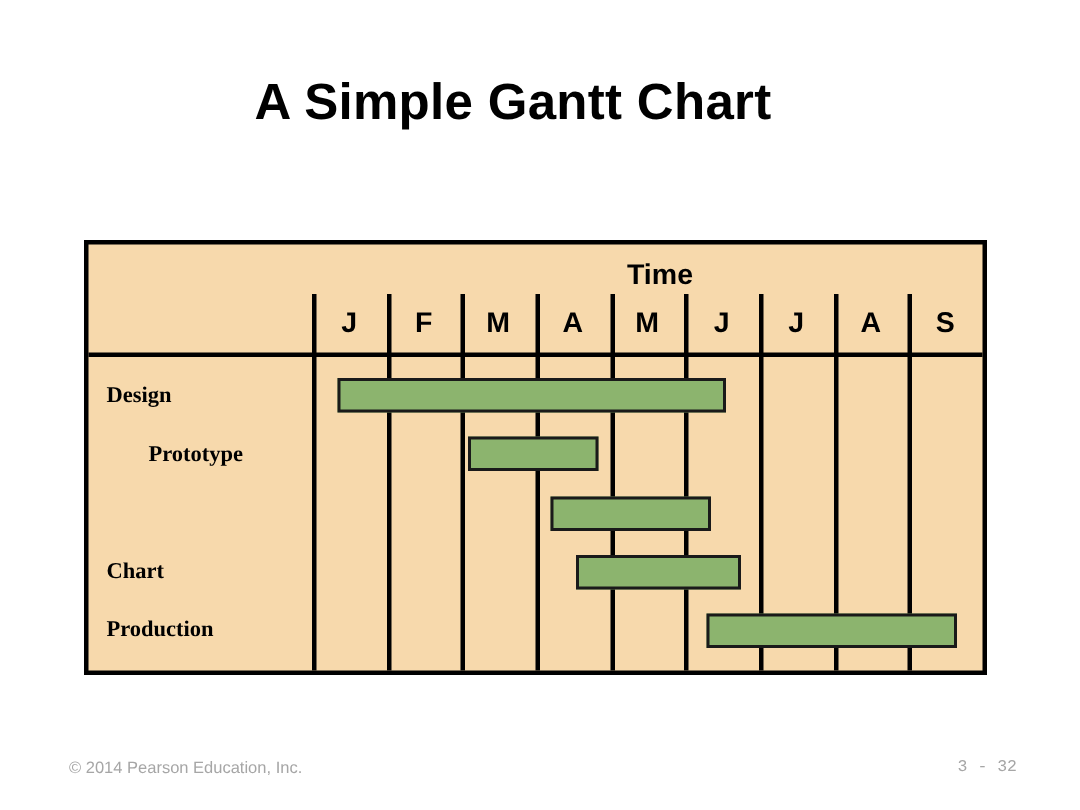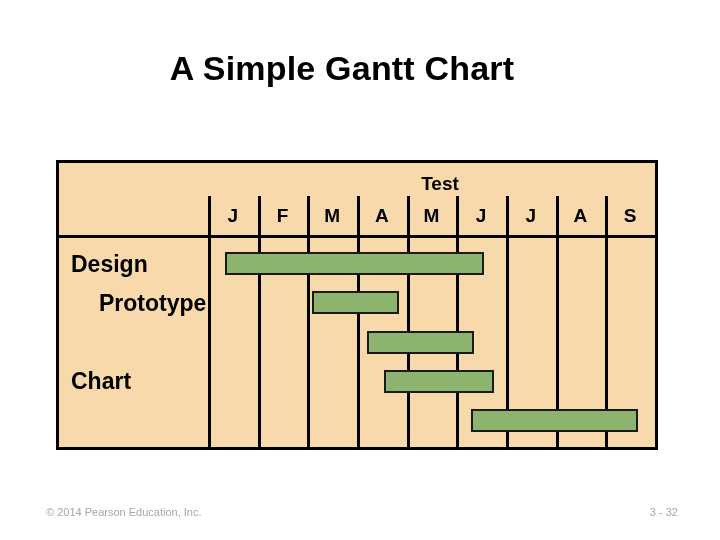--- a/index.html
+++ b/index.html
@@ -107,25 +107,26 @@
     width: 3px;
     height: 209px;
     background: #000000;
   }
 
   
   .task-label {
     position: absolute;
     left: 12px;
     width: 145px;
-    font-size: 23px;
+    font-size: 15px;
     font-weight: bold;
     color: #000000;
     line-height: 20px;
     white-space: nowrap;
+    font-family: Liberation Serif, serif;
   }
 
   
   .gantt-bar {
     position: absolute;
     height: 23px;
     background: #8cb46e;
     border: 2px solid #1a1a1a;
     box-sizing: border-box;
   }
@@ -143,33 +144,34 @@
 
   #footer-pagenum {
     position: absolute;
     right: 42px;
     top: 505px;
     font-size: 11px;
     color: #a6a6a6;
     line-height: 14px;
     white-space: nowrap;
     text-align: right;
+    font-family: Liberation Mono, monospace;
   }
 </style>
 </head>
 <body>
 
 <div id="slide">
 
   <div id="slide-title">A Simple Gantt Chart</div>
 
   <div id="gantt-table">
 
     <div id="gantt-header">
-      <div id="time-axis-label">Test</div>
+      <div id="time-axis-label">Time</div>
 
     <div class="head-divider" style="left: 149px;"></div>
         <div class="month-head" style="left: 149px; width: 49.6667px;">J</div>
         <div class="head-divider" style="left: 198.667px;"></div>
         <div class="month-head" style="left: 198.667px; width: 49.6667px;">F</div>
         <div class="head-divider" style="left: 248.333px;"></div>
         <div class="month-head" style="left: 248.333px; width: 49.6667px;">M</div>
         <div class="head-divider" style="left: 298px;"></div>
         <div class="month-head" style="left: 298px; width: 49.6667px;">A</div>
         <div class="head-divider" style="left: 347.667px;"></div>
@@ -195,20 +197,21 @@
         <div class="col-divider" style="left: 447px;"></div>
         <div class="col-divider" style="left: 496.667px;"></div>
         <div class="col-divider" style="left: 546.333px;"></div>
         <div class="task-label" style="top: 15.6px;">Design</div>
         <div class="gantt-bar" style="left: 166.383px; width: 258.267px; top: 14.1px; background: rgb(140, 180, 110); border-color: rgb(26, 26, 26);"></div>
         <div class="task-label" style="top: 54.8px; margin-left: 28px;">Prototype</div>
         <div class="gantt-bar" style="left: 253.3px; width: 86.9167px; top: 53.3px; background: rgb(140, 180, 110); border-color: rgb(26, 26, 26);"></div>
         <div class="gantt-bar" style="left: 307.933px; width: 106.783px; top: 92.5px; background: rgb(140, 180, 110); border-color: rgb(26, 26, 26);"></div>
         <div class="task-label" style="top: 133.2px;">Chart</div>
         <div class="gantt-bar" style="left: 325.317px; width: 109.267px; top: 131.7px; background: rgb(140, 180, 110); border-color: rgb(26, 26, 26);"></div>
+        <div class="task-label" style="top: 172.4px;">Production</div>
         <div class="gantt-bar" style="left: 412.233px; width: 166.383px; top: 170.9px; background: rgb(140, 180, 110); border-color: rgb(26, 26, 26);"></div>
       </div>
 
   </div>
 
   <div id="footer-copyright">© 2014 Pearson Education, Inc.</div>
 
   <div id="footer-pagenum">3 - 32</div>
 
 </div>

